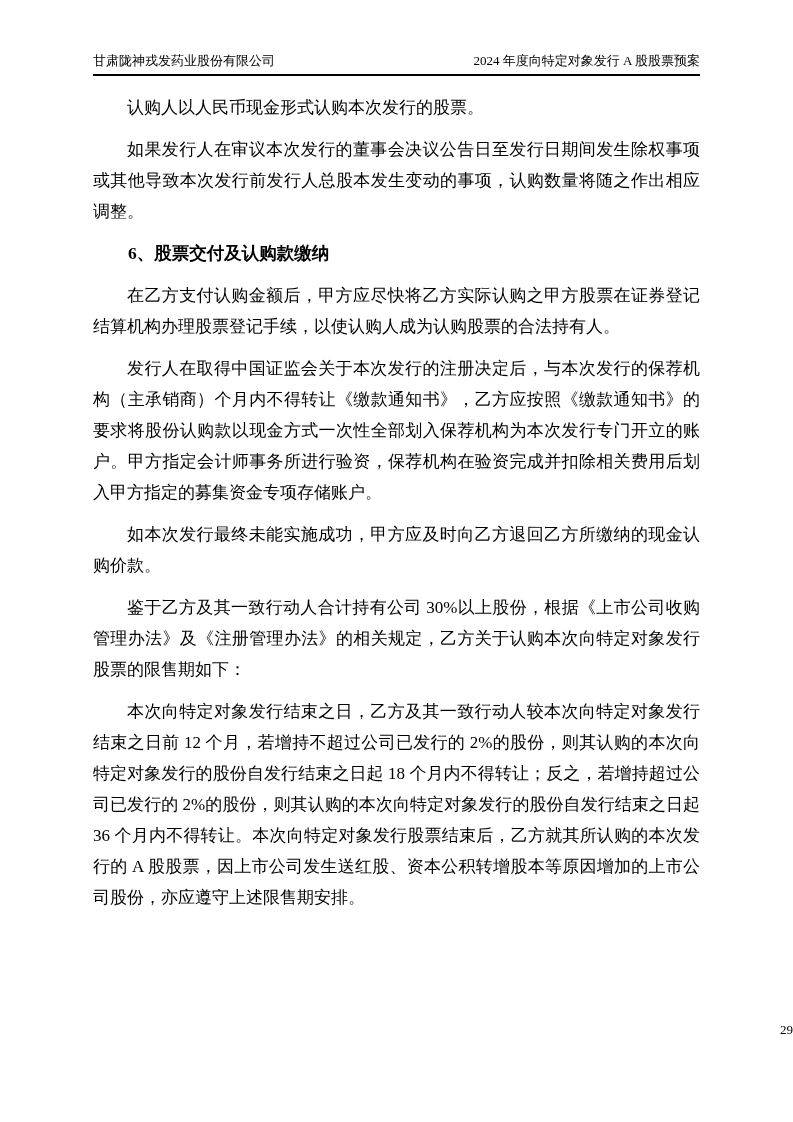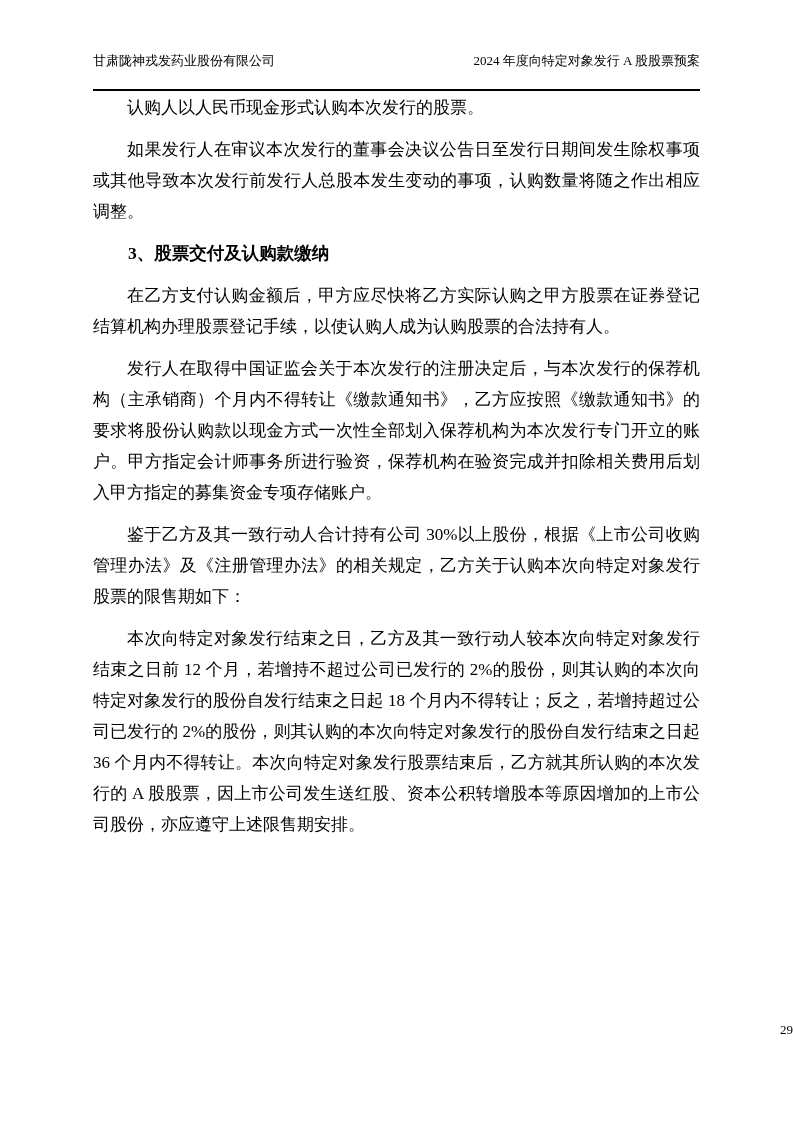--- a/index.html
+++ b/index.html
@@ -19,21 +19,21 @@
   .doc-header {
     position: absolute;
     top: 52px;
     left: 93px;
     width: 607px;
     display: flex;
     justify-content: space-between;
     align-items: flex-end;
     font-size: 13px;
     line-height: 17px;
-    padding-bottom: 20px;
+    padding-bottom: 5px;
     border-bottom: 2px solid #000000;
     white-space: nowrap;
   }
   .doc-body {
     position: absolute;
     top: 92px;
     left: 93px;
     width: 607px;
     font-size: 17px;
     line-height: 31px;
@@ -66,23 +66,24 @@
 <div class="page">
 
   <header class="doc-header">
     <span>甘肃陇神戎发药业股份有限公司</span>
     <span>2024 年度向特定对象发行 A 股股票预案</span>
   </header>
 
   <main class="doc-body">
     <p>认购人以人民币现金形式认购本次发行的股票。</p>
     <p>如果发行人在审议本次发行的董事会决议公告日至发行日期间发生除权事项或其他导致本次发行前发行人总股本发生变动的事项，认购数量将随之作出相应调整。</p>
-    <h2 class="sec">3、股票交付及认购款缴纳</h2>
+    <h2 class="sec">6、股票交付及认购款缴纳</h2>
     <p>在乙方支付认购金额后，甲方应尽快将乙方实际认购之甲方股票在证券登记结算机构办理股票登记手续，以使认购人成为认购股票的合法持有人。</p>
     <p>发行人在取得中国证监会关于本次发行的注册决定后，与本次发行的保荐机构（主承销商）个月内不得转让《缴款通知书》，乙方应按照《缴款通知书》的要求将股份认购款以现金方式一次性全部划入保荐机构为本次发行专门开立的账户。甲方指定会计师事务所进行验资，保荐机构在验资完成并扣除相关费用后划入甲方指定的募集资金专项存储账户。</p>
+    <p>如本次发行最终未能实施成功，甲方应及时向乙方退回乙方所缴纳的现金认购价款。</p>
     <p>鉴于乙方及其一致行动人合计持有公司 30%以上股份，根据《上市公司收购管理办法》及《注册管理办法》的相关规定，乙方关于认购本次向特定对象发行股票的限售期如下：</p>
     <p>本次向特定对象发行结束之日，乙方及其一致行动人较本次向特定对象发行结束之日前 12 个月，若增持不超过公司已发行的 2%的股份，则其认购的本次向特定对象发行的股份自发行结束之日起 18 个月内不得转让；反之，若增持超过公司已发行的 2%的股份，则其认购的本次向特定对象发行的股份自发行结束之日起 36 个月内不得转让。本次向特定对象发行股票结束后，乙方就其所认购的本次发行的 A 股股票，因上市公司发生送红股、资本公积转增股本等原因增加的上市公司股份，亦应遵守上述限售期安排。</p>
   </main>
 
   <footer class="doc-footer">
     <span>29</span>
   </footer>
 
 </div>
 

